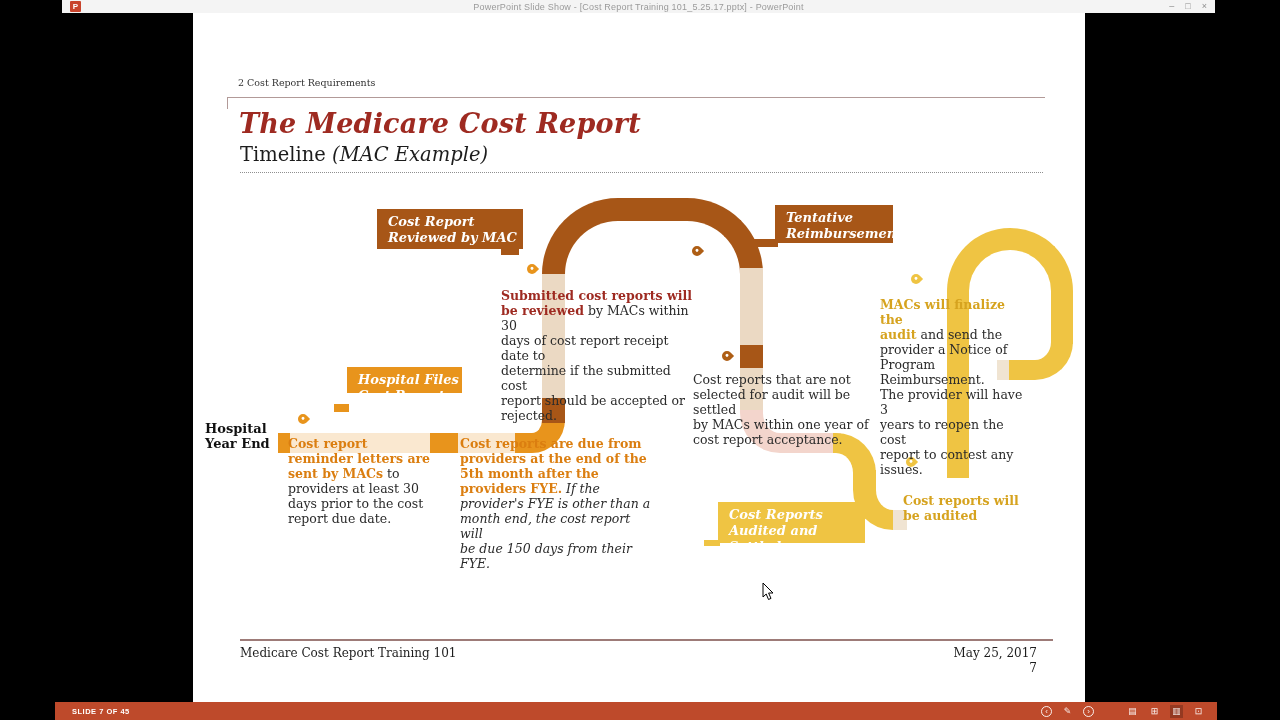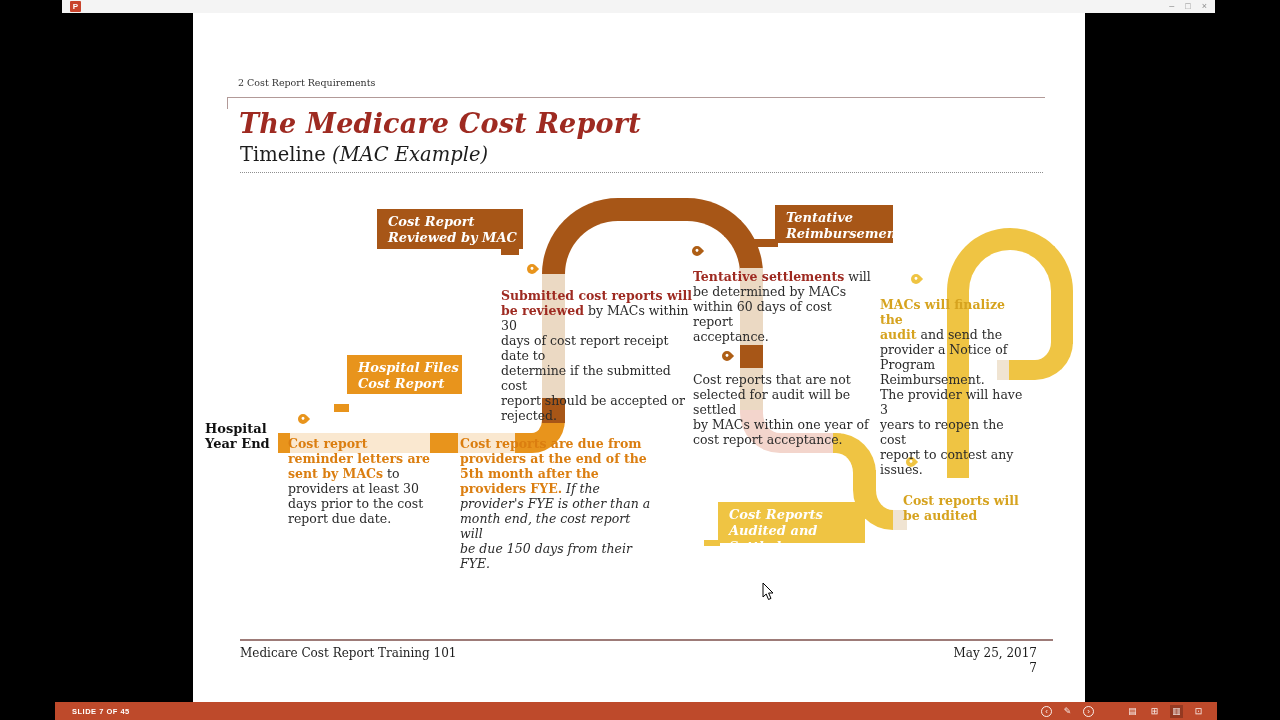--- a/index.html
+++ b/index.html
@@ -61,21 +61,21 @@
   .pin::after{content:"";position:absolute;left:3.5px;top:3.5px;width:3px;height:3px;border-radius:50%;background:#fff}
   .pin.o{background:var(--orange)} .pin.b{background:#AE5E15} .pin.g{background:var(--gold)}
 
   
   .callout{position:absolute;color:#fff;font-weight:bold;font-style:italic;font-size:13px;line-height:16px;padding:5px 0 0 11px}
   .tail{position:absolute}
   #box-reviewed{left:184px;top:196px;width:146px;height:40px;background:var(--brown)}
   #tail-reviewed{left:308px;top:233px;width:18px;height:9px;background:var(--brown)}
   #box-tentative{left:582px;top:192px;width:118px;height:38px;background:var(--brown)}
   #tail-tentative{left:561px;top:226px;width:24px;height:8px;background:var(--brown)}
-  #box-files{left:154px;top:342px;width:115px;height:39px;background:var(--orange)}
+  #box-files{left:154px;top:354px;width:115px;height:26px;background:var(--orange)}
   #tail-files{left:141px;top:391px;width:15px;height:8px;background:var(--orange)}
   #box-audited{left:525px;top:489px;width:147px;height:41px;background:var(--gold)}
   #tail-audited{left:511px;top:527px;width:16px;height:6px;background:var(--gold)}
 
   
   .tb{position:absolute;font-size:12.5px;line-height:15px;color:var(--ink)}
   .lead-red{font-weight:bold;color:var(--red)}
   .lead-orange{font-weight:bold;color:var(--orangeText)}
   .lead-gold{font-weight:bold;color:var(--goldText)}
   .it{font-style:italic}
@@ -105,20 +105,21 @@
   .sb-gap{width:14px}
 
   
   #cursor{left:762px;top:582px;width:13px;height:19px}
 </style>
 </head>
 <body>
 
 <div id="titlebar">
   <div id="pp-logo">P</div>
+  <div id="win-title">PowerPoint Slide Show - [Cost Report Training 101_5.25.17.pptx] - PowerPoint</div>
   <div id="win-controls">
     <span>–</span>
     <span>□</span>
     <span>×</span>
   </div>
 </div>
 
 <div id="slide">
 
   <div class="abs" id="crumb">2 Cost Report Requirements</div>
@@ -187,24 +188,20 @@
 month end, the cost report will
 be due 150 days from their FYE.</span></div>
 
   <div class="tb" id="t-submitted"><span class="lead-red pre">Submitted cost reports will
 be reviewed</span><span class="pre"> by MACs within 30
 days of cost report receipt date to
 determine if the submitted cost
 report should be accepted or
 rejected.</span></div>
 
-  <div class="tb" id="t-settle"><span class="lead-red pre">Tentative settlements</span><span class="pre"> will
-be determined by MACs
-within 60 days of cost report
-acceptance.</span></div>
 
   <div class="tb pre" id="t-notsel">Cost reports that are not
 selected for audit will be settled
 by MACs within one year of
 cost report acceptance.</div>
 
   <div class="tb" id="t-finalize"><span class="lead-gold pre">MACs will finalize the
 audit</span><span class="pre"> and send the
 provider a Notice of
 Program Reimbursement.

